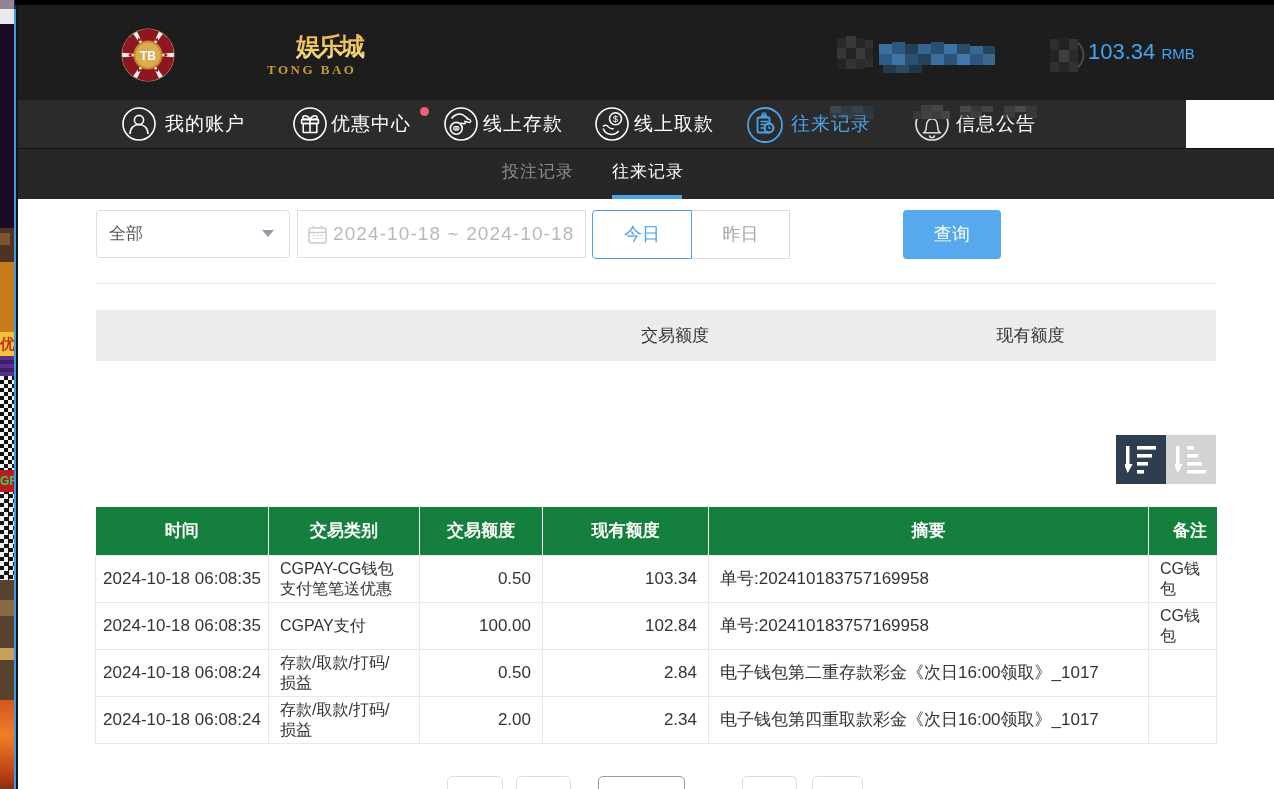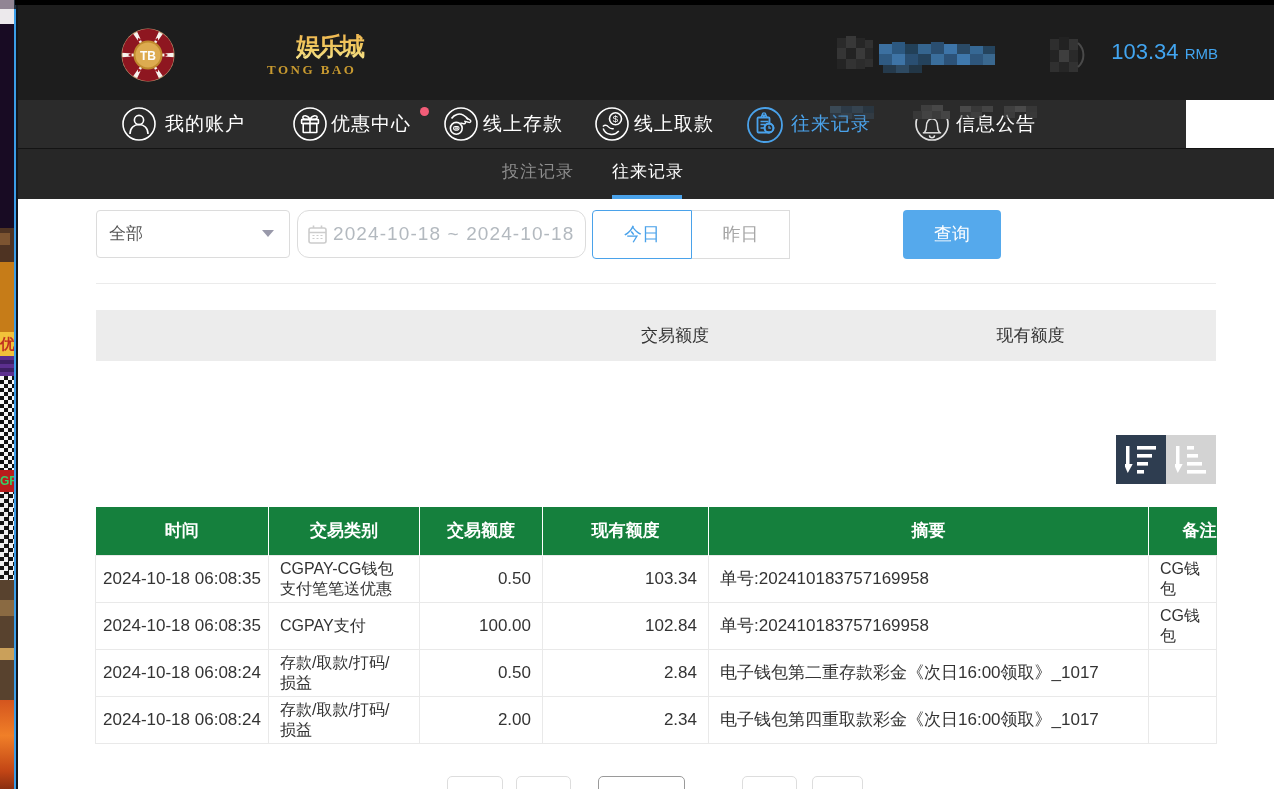--- a/index.html
+++ b/index.html
@@ -122,21 +122,21 @@
       <rect x="11" y="2" width="10" height="13" fill="#222222"></rect>
       <rect x="21" y="4" width="9" height="11" fill="#343434"></rect>
     <rect x="2" y="15" width="9" height="12" fill="#242424"></rect>
       <rect x="11" y="15" width="10" height="12" fill="#3e3e3e"></rect>
       <rect x="21" y="15" width="9" height="12" fill="#2a2a2a"></rect>
     <rect x="2" y="27" width="9" height="10" fill="#303030"></rect>
       <rect x="11" y="27" width="10" height="10" fill="#262626"></rect>
       <rect x="21" y="27" width="9" height="10" fill="#323232"></rect>
     <path d="M30 8 A16 16 0 0 1 30 32" fill="none" stroke="#4a4a4a" stroke-width="2"></path>
   </svg>
-  <div class="abs" style="left:1070px;top:33px;width:130px;height:28px;line-height:28px;color:#42a5f0;font-size:22px;white-space:nowrap;text-align:right;">103.34 <span style="font-size:15px;">RMB</span></div>
+  <div class="abs" style="left:1070px;top:33px;width:130px;height:28px;line-height:28px;color:#42a5f0;font-size:22px;white-space:nowrap;">103.34 <span style="font-size:15px;">RMB</span></div>
 </div>
 <div id="nav">
 
   <svg class="abs" style="left:104px;top:7px;" width="34" height="34" viewBox="0 0 34 34" fill="none" stroke="#fff" stroke-width="1.6">
     <circle cx="17" cy="17" r="16"></circle>
     <circle cx="17" cy="13" r="4.6"></circle>
     <path d="M8 27 c0-6 4-9.5 9-9.5 s9 3.5 9 9.5"></path>
   </svg>
   <div class="navtxt" style="left:147px;">我的账户</div>
 
@@ -225,21 +225,21 @@
   <div class="tab" style="left:484px;">投注记录</div>
   <div class="tab" style="left:594px;color:#fff;">往来记录</div>
   <div class="abs" style="left:594px;top:46px;width:70px;height:5px;background:#4aa2ea;"></div>
 </div>
 <div id="content">
 
   <div class="abs" style="left:78px;top:11px;width:194px;height:48px;border:1px solid #dcdcdc;border-radius:4px;">
     <span style="position:absolute;left:12px;top:0;line-height:46px;font-size:17px;color:#555;">全部</span>
     <span style="position:absolute;right:15px;top:19px;width:0;height:0;border-left:6px solid transparent;border-right:6px solid transparent;border-top:7px solid #99a;"></span>
   </div>
-  <div class="abs" style="left:279px;top:11px;width:289px;height:48px;border:1px solid #dcdcdc;border-radius:12px;">
+  <div class="abs" style="left:279px;top:11px;width:289px;height:48px;border:1px solid #dcdcdc;border-radius:0;">
     <svg style="position:absolute;left:10px;top:14px;" width="19" height="19" viewBox="0 0 19 19" fill="none" stroke="#ccc" stroke-width="1.6">
       <rect x="1" y="3" width="17" height="15" rx="2"></rect>
       <path d="M1 7.5 h17 M5.5 3 v-2.5 M13.5 3 v-2.5"></path>
       <g stroke-width="1.2">
           <path d="M4.5 10.5h2 M8.5 10.5h2 M12.5 10.5h2 M4.5 13.5h2 M8.5 13.5h2 M12.5 13.5h2"></path>
         </g>
     </svg>
     <span style="position:absolute;left:35px;top:0;line-height:46px;font-size:19px;color:#b3b9bf;letter-spacing:1.1px;white-space:nowrap;">2024-10-18 ~ 2024-10-18</span>
   </div>
   <div class="abs" style="left:574px;top:11px;width:298px;height:49px;">
@@ -289,21 +289,21 @@
         <col style="width:440px">
         <col style="width:68px">
       </colgroup>
     <tbody>
         <tr id="dhead" style="height:48px;background:#15803d;color:#fff;font-size:17px;font-weight:bold;">
       <td style="text-align:center;">时间</td>
           <td style="text-align:center;">交易类别</td>
           <td style="text-align:center;">交易额度</td>
           <td style="text-align:center;">现有额度</td>
           <td style="text-align:center;">摘要</td>
-          <td style="text-align:right;">备注</td>
+          <td style="text-align:left;padding-left:24px;">备注</td>
     </tr>
     <tr style="height:47px;">
       <td class="c">2024-10-18 06:08:35</td>
           <td class="l s">CGPAY-CG钱包<br>支付笔笔送优惠</td>
           <td class="r">0.50</td>
           <td class="r">103.34</td>
           <td class="l">单号:202410183757169958</td>
           <td class="l s">CG钱<br>包</td>
     </tr>
     <tr style="height:47px;">

